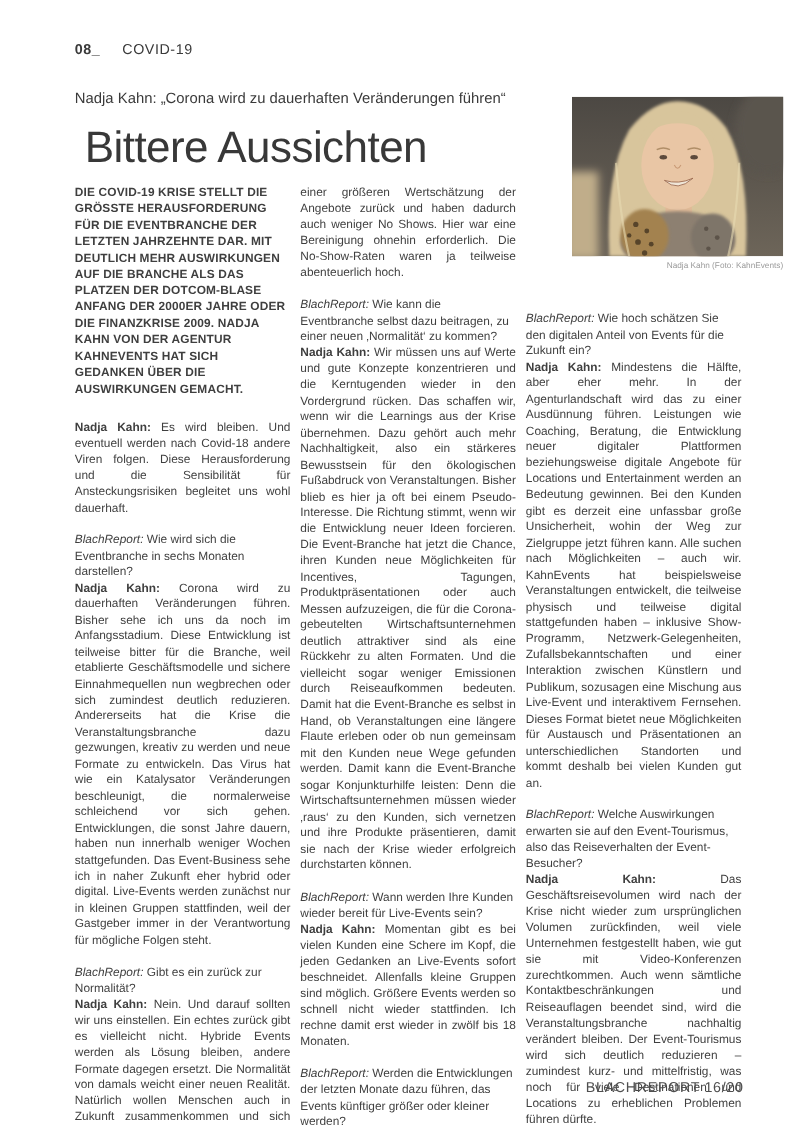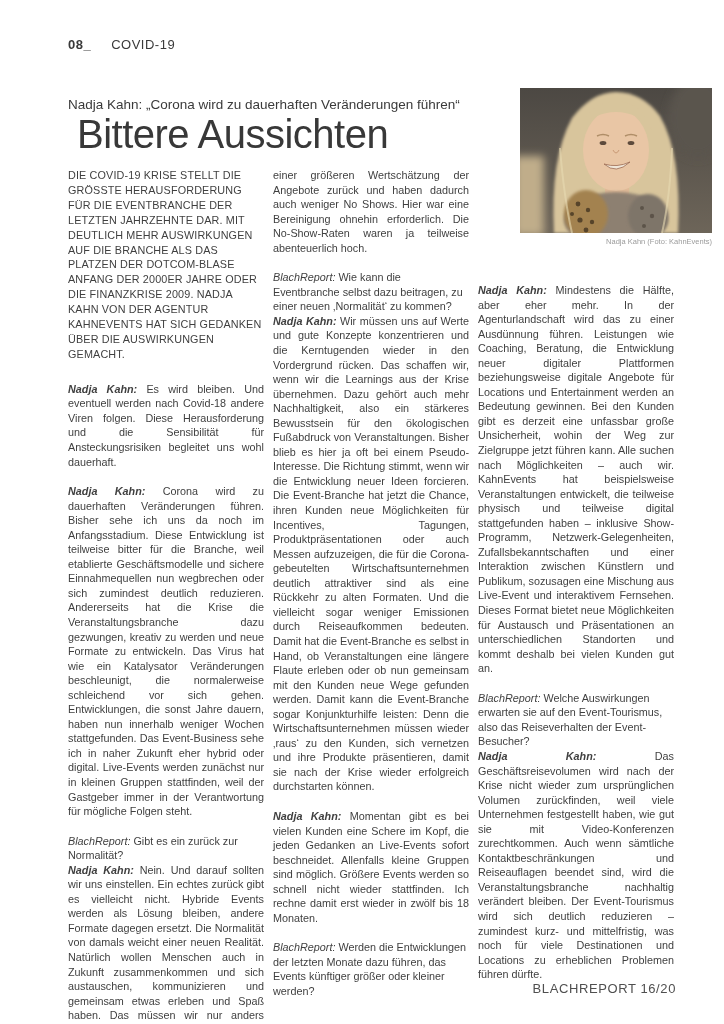--- a/index.html
+++ b/index.html
@@ -2,37 +2,37 @@
 <html lang="de"><head>
 <meta charset="utf-8">
 <style>
   html,body { margin:0; padding:0; background:#ffffff; }
   .page {
     position:relative; width:724px; height:1024px; background:#ffffff;
     font-family:"Liberation Sans", sans-serif; color:#3d3d3d; overflow:hidden;
   }
   .header { position:absolute; top:37px; left:68px; font-size:13px; letter-spacing:.5px; color:#3a3a3a; }
   .pagenum { font-weight:bold; margin-right:20px; }
-  .kicker { position:absolute; top:82px; left:68px; font-size:13.5px; color:#3a3a3a;margin-top:15px; }
+  .kicker { position:absolute; top:82px; left:68px; font-size:13.5px; color:#3a3a3a; }
   .title  { position:absolute; top:100px; left:65px; margin:12px; font-size:40px; font-weight:400;
             letter-spacing:-.5px; color:#383838; }
   .photo-fig { position:absolute; top:88px; left:481px; width:192px; margin:0;padding-left:39px; }
   .photo { display:block; width:192px; height:145px; }
   .caption { margin-top:4px; text-align:right; font-size:7.5px; color:#9b9b9b; }
   .body { position:absolute; top:168px; left:68px; width:608px; display:flex; gap:9px; }
   .col { width:196px; font-size:10.8px; line-height:14.55px; color:#3f3f3f; }
   .col3 { padding-top:115px; }
   p { margin:0; }
-  .lead { line-height:14.9px; letter-spacing:.15px; margin-bottom:20px; }
+  .lead { line-height:14.9px; letter-spacing:.15px; margin-bottom:20px;font-weight:bold; }
   .qa { margin-bottom:15px; }
   .qa:last-child { margin-bottom:0; }
   .q { text-align:left; }
   .q .sp { font-style:italic;margin-top:40px; }
   .a { text-align:justify; }
-  .a .sp { font-weight:bold;font-style:italic; }
+  .a .sp { font-weight:bold; }
   .cont { text-align:justify; margin-bottom:15px; }
   .footer { position:absolute; right:48px; bottom:28px; font-size:13px; letter-spacing:.6px; color:#4f4f4f; }
 </style>
 </head>
 <body>
 
 <div class="page">
 
   <div class="header">
     <span class="pagenum">08_</span><span>COVID-19</span>
@@ -90,45 +90,48 @@
   </figure>
 
   <div class="body">
 
     <div class="col">
       <p class="lead">DIE COVID-19 KRISE STELLT DIE GRÖSSTE HERAUSFORDERUNG FÜR DIE EVENTBRANCHE DER LETZTEN JAHRZEHNTE DAR. MIT DEUTLICH MEHR AUSWIRKUNGEN AUF DIE BRANCHE ALS DAS PLATZEN DER DOTCOM-BLASE ANFANG DER 2000ER JAHRE ODER DIE FINANZKRISE 2009. NADJA KAHN VON DER AGENTUR KAHNEVENTS HAT SICH GEDANKEN ÜBER DIE AUSWIRKUNGEN GEMACHT.</p>
       <div class="qa">
         <p class="a"><span class="sp">Nadja Kahn:</span><span> Es wird bleiben. Und eventuell werden nach Covid-18 andere Viren folgen. Diese Herausforderung und die Sensibilität für Ansteckungsrisiken begleitet uns wohl dauerhaft.</span></p>
       </div>
       <div class="qa">
+        <p class="q"><span class="sp">BlachReport:</span><span> Wie wird sich die Eventbranche in sechs Monaten darstellen?</span></p>
         <p class="a"><span class="sp">Nadja Kahn:</span><span> Corona wird zu dauerhaften Veränderungen führen. Bisher sehe ich uns da noch im Anfangsstadium. Diese Entwicklung ist teilweise bitter für die Branche, weil etablierte Geschäftsmodelle und sichere Einnahmequellen nun wegbrechen oder sich zumindest deutlich reduzieren. Andererseits hat die Krise die Veranstaltungsbranche dazu gezwungen, kreativ zu werden und neue Formate zu entwickeln. Das Virus hat wie ein Katalysator Veränderungen beschleunigt, die normalerweise schleichend vor sich gehen. Entwicklungen, die sonst Jahre dauern, haben nun innerhalb weniger Wochen stattgefunden. Das Event-Business sehe ich in naher Zukunft eher hybrid oder digital. Live-Events werden zunächst nur in kleinen Gruppen stattfinden, weil der Gastgeber immer in der Verantwortung für mögliche Folgen steht.</span></p>
       </div>
       <div class="qa">
         <p class="q"><span class="sp">BlachReport:</span><span> Gibt es ein zurück zur Normalität?</span></p>
         <p class="a"><span class="sp">Nadja Kahn:</span><span> Nein. Und darauf sollten wir uns einstellen. Ein echtes zurück gibt es vielleicht nicht. Hybride Events werden als Lösung bleiben, andere Formate dagegen ersetzt. Die Normalität von damals weicht einer neuen Realität. Natürlich wollen Menschen auch in Zukunft zusammenkommen und sich austauschen, kommunizieren und gemeinsam etwas erleben und Spaß haben. Das müssen wir nur anders kanalisieren. Künftig kehren wir meiner Meinung nach zu</span></p>
       </div>
     </div>
 
     <div class="col">
       <p class="cont">einer größeren Wertschätzung der Angebote zurück und haben dadurch auch weniger No Shows. Hier war eine Bereinigung ohnehin erforderlich. Die No-Show-Raten waren ja teilweise abenteuerlich hoch.</p>
       <div class="qa">
         <p class="q"><span class="sp">BlachReport:</span><span> Wie kann die Eventbranche selbst dazu beitragen, zu einer neuen ‚Normalität‘ zu kommen?</span></p>
         <p class="a"><span class="sp">Nadja Kahn:</span><span> Wir müssen uns auf Werte und gute Konzepte konzentrieren und die Kerntugenden wieder in den Vordergrund rücken. Das schaffen wir, wenn wir die Learnings aus der Krise übernehmen. Dazu gehört auch mehr Nachhaltigkeit, also ein stärkeres Bewusstsein für den ökologischen Fußabdruck von Veranstaltungen. Bisher blieb es hier ja oft bei einem Pseudo-Interesse. Die Richtung stimmt, wenn wir die Entwicklung neuer Ideen forcieren. Die Event-Branche hat jetzt die Chance, ihren Kunden neue Möglichkeiten für Incentives, Tagungen, Produktpräsentationen oder auch Messen aufzuzeigen, die für die Corona-gebeutelten Wirtschaftsunternehmen deutlich attraktiver sind als eine Rückkehr zu alten Formaten. Und die vielleicht sogar weniger Emissionen durch Reiseaufkommen bedeuten. Damit hat die Event-Branche es selbst in Hand, ob Veranstaltungen eine längere Flaute erleben oder ob nun gemeinsam mit den Kunden neue Wege gefunden werden. Damit kann die Event-Branche sogar Konjunkturhilfe leisten: Denn die Wirtschaftsunternehmen müssen wieder ‚raus‘ zu den Kunden, sich vernetzen und ihre Produkte präsentieren, damit sie nach der Krise wieder erfolgreich durchstarten können.</span></p>
       </div>
       <div class="qa">
+        <p class="q"><span class="sp">BlachReport:</span><span> Wann werden Ihre Kunden wieder bereit für Live-Events sein?</span></p>
         <p class="a"><span class="sp">Nadja Kahn:</span><span> Momentan gibt es bei vielen Kunden eine Schere im Kopf, die jeden Gedanken an Live-Events sofort beschneidet. Allenfalls kleine Gruppen sind möglich. Größere Events werden so schnell nicht wieder stattfinden. Ich rechne damit erst wieder in zwölf bis 18 Monaten.</span></p>
       </div>
       <div class="qa">
         <p class="q"><span class="sp">BlachReport:</span><span> Werden die Entwicklungen der letzten Monate dazu führen, das Events künftiger größer oder kleiner werden?</span></p>
 
       </div>
     </div>
 
     <div class="col col3">
       <div class="qa">
+        <p class="q"><span class="sp">BlachReport:</span><span> Wie hoch schätzen Sie den digitalen Anteil von Events für die Zukunft ein?</span></p>
         <p class="a"><span class="sp">Nadja Kahn:</span><span> Mindestens die Hälfte, aber eher mehr. In der Agenturlandschaft wird das zu einer Ausdünnung führen. Leistungen wie Coaching, Beratung, die Entwicklung neuer digitaler Plattformen beziehungsweise digitale Angebote für Locations und Entertainment werden an Bedeutung gewinnen. Bei den Kunden gibt es derzeit eine unfassbar große Unsicherheit, wohin der Weg zur Zielgruppe jetzt führen kann. Alle suchen nach Möglichkeiten – auch wir. KahnEvents hat beispielsweise Veranstaltungen entwickelt, die teilweise physisch und teilweise digital stattgefunden haben – inklusive Show-Programm, Netzwerk-Gelegenheiten, Zufallsbekanntschaften und einer Interaktion zwischen Künstlern und Publikum, sozusagen eine Mischung aus Live-Event und interaktivem Fernsehen. Dieses Format bietet neue Möglichkeiten für Austausch und Präsentationen an unterschiedlichen Standorten und kommt deshalb bei vielen Kunden gut an.</span></p>
       </div>
       <div class="qa">
         <p class="q"><span class="sp">BlachReport:</span><span> Welche Auswirkungen erwarten sie auf den Event-Tourismus, also das Reiseverhalten der Event-Besucher?</span></p>
         <p class="a"><span class="sp">Nadja Kahn:</span><span> Das Geschäftsreisevolumen wird nach der Krise nicht wieder zum ursprünglichen Volumen zurückfinden, weil viele Unternehmen festgestellt haben, wie gut sie mit Video-Konferenzen zurechtkommen. Auch wenn sämtliche Kontaktbeschränkungen und Reiseauflagen beendet sind, wird die Veranstaltungsbranche nachhaltig verändert bleiben. Der Event-Tourismus wird sich deutlich reduzieren – zumindest kurz- und mittelfristig, was noch für viele Destinationen und Locations zu erheblichen Problemen führen dürfte.</span></p>
       </div>
     </div>
 
   </div>
 

